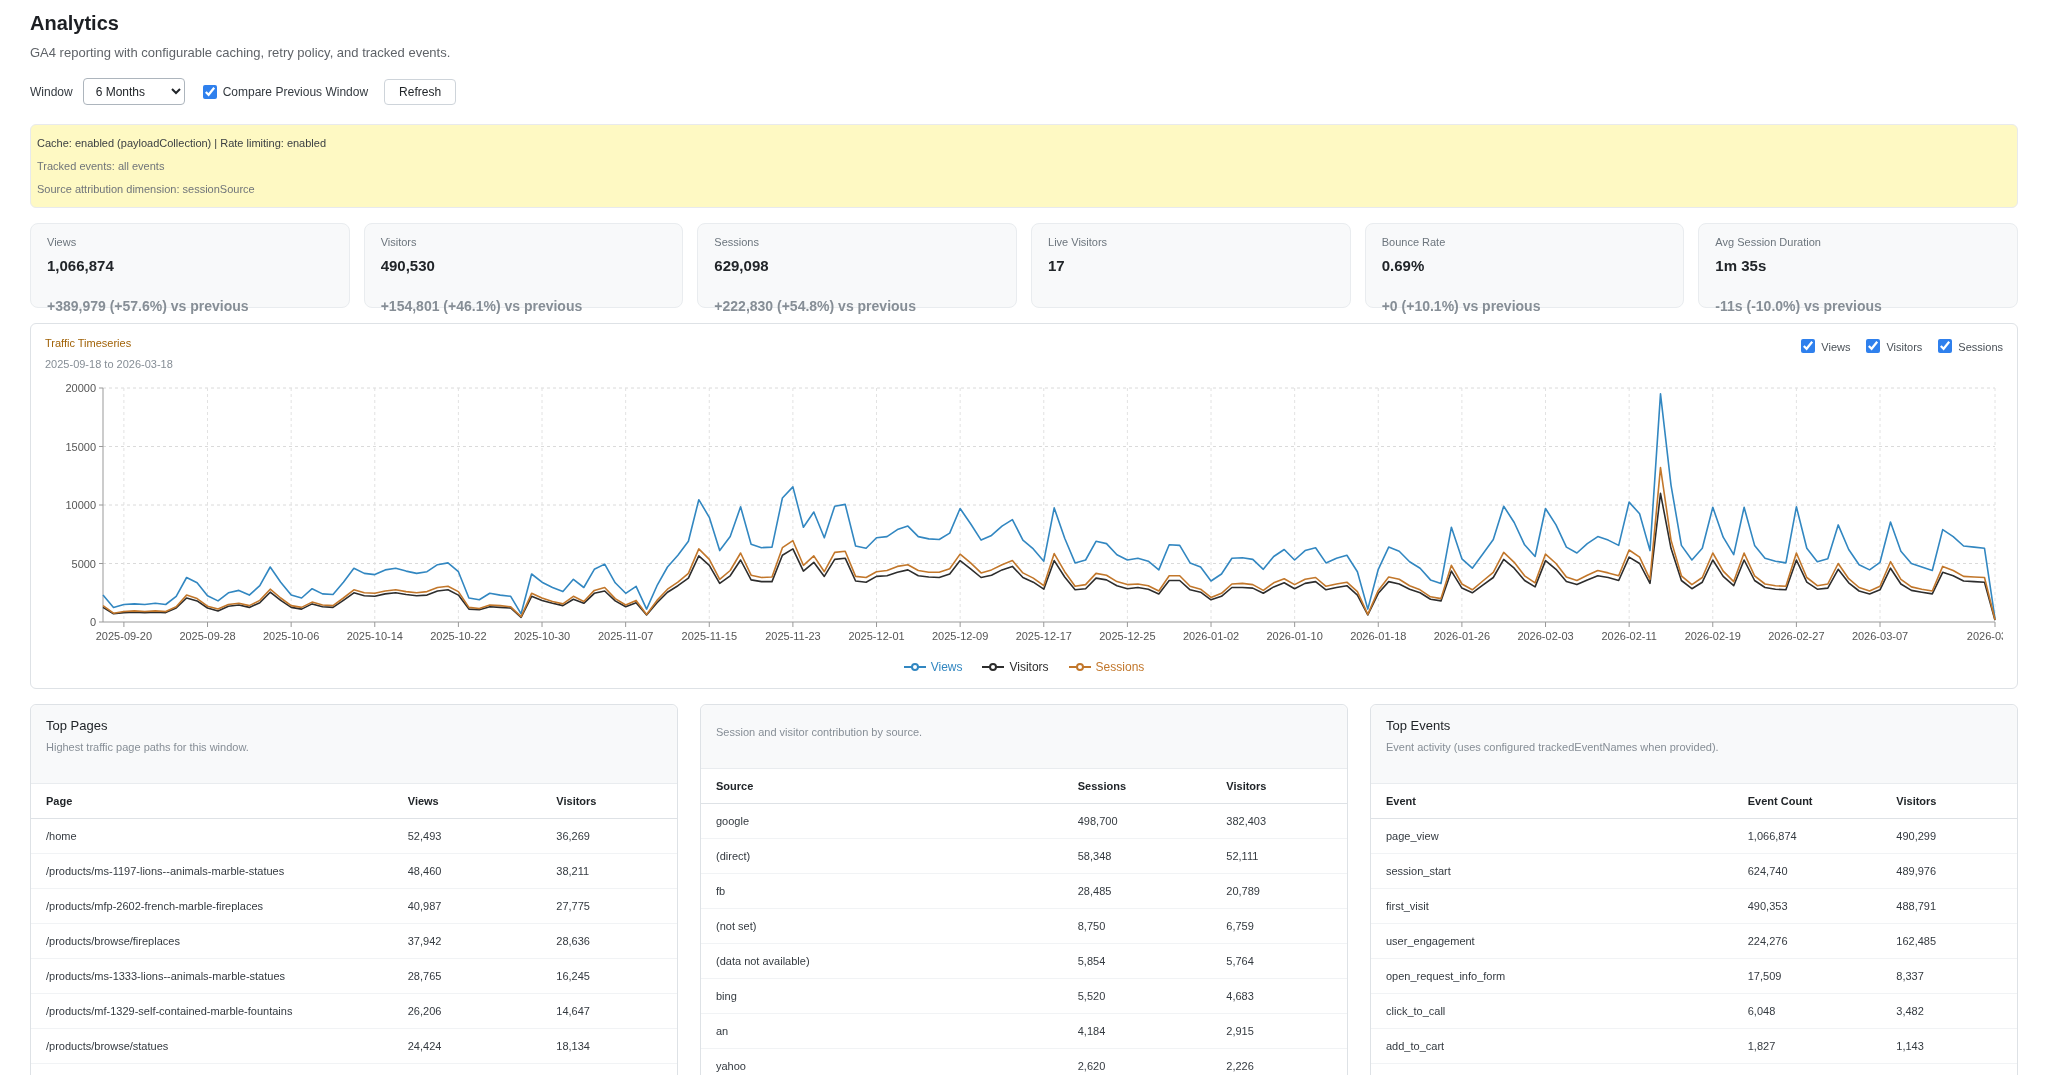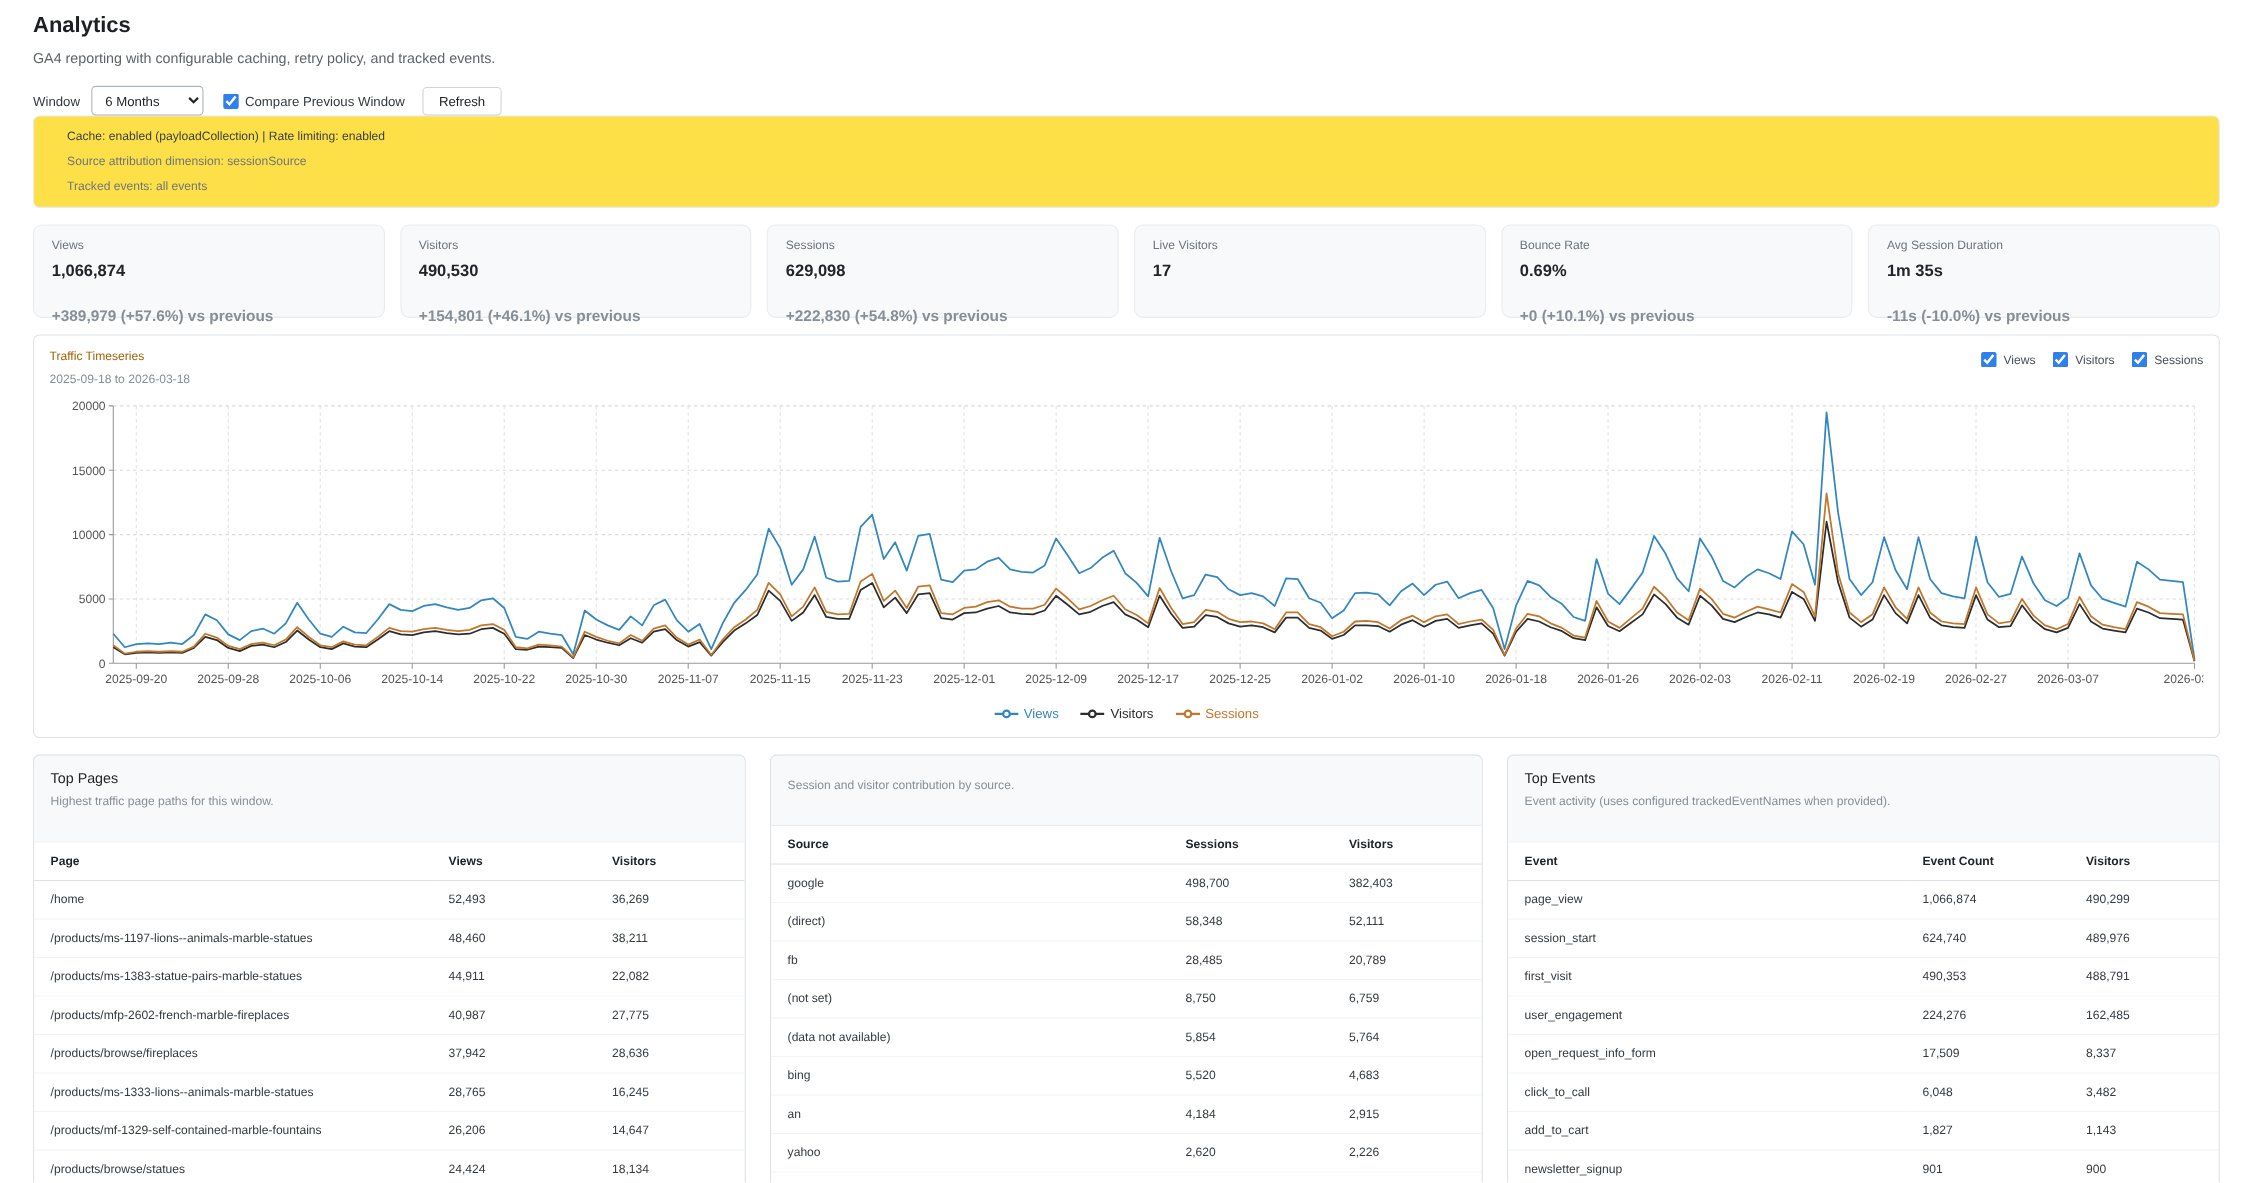--- a/index.html
+++ b/index.html
@@ -26,22 +26,22 @@
   .chk { display:flex; align-items:flex-end; gap:6px; font-size:12px; color:#343a40; }
   input[type=checkbox]{ width:14px; height:14px; accent-color:#2f80ed; }
   .refresh-btn {
     font-size:12px; padding:5px 14px; margin-left:6px;
     border:1px solid #ced4da; border-radius:4px; background:#fff; color:#212529;
     cursor:pointer; font-family:"Liberation Sans", sans-serif;
   }
 
   
   .config-banner {
-    margin-top:0; background:#fde047; border:1px solid #e8eaed; border-radius:6px;
-    padding:12px 30px;
+    margin-top:19px; background:#fef9c3; border:1px solid #e8eaed; border-radius:6px;
+    padding:12px 6px;
   }
   .config-banner .line { font-size:11px; color:#3c4043; }
   .config-banner .line + .line { margin-top:11px; color:#70757a; }
 
   
   .stats { display:flex; gap:14px; margin-top:15px; }
   .stat-card {
     flex:1; background:#f8f9fa; border:1px solid #e9ecef; border-radius:8px;
     padding:12px 16px; height:85px;
   }
@@ -90,22 +90,22 @@
     </select>
     <span class="chk" style="margin-left:8px;">
       <input type="checkbox" id="cmp" checked="" style="">
       <label for="cmp">Compare Previous Window</label>
     </span>
     <button class="refresh-btn">Refresh</button>
   </div>
 
   <div class="config-banner">
     <div class="line">Cache: enabled (payloadCollection) | Rate limiting: enabled</div>
+    <div class="line">Tracked events: all events</div>
     <div class="line">Source attribution dimension: sessionSource</div>
-    <div class="line">Tracked events: all events</div>
   </div>
 
   <div class="stats" id="stats-row">
       <div class="stat-card">
         <div class="stat-label">Views</div>
         <div class="stat-value">1,066,874</div>
         <div class="stat-delta">+389,979 (+57.6%) vs previous</div>
       </div>
       <div class="stat-card">
         <div class="stat-label">Visitors</div>
@@ -295,25 +295,20 @@
               <td>/home</td>
               <td>52,493</td>
               <td>36,269</td>
             </tr>
             <tr>
               <td>/products/ms-1197-lions--animals-marble-statues</td>
               <td>48,460</td>
               <td>38,211</td>
             </tr>
             <tr>
-              <td>/products/ms-1383-statue-pairs-marble-statues</td>
-              <td>44,911</td>
-              <td>22,082</td>
-            </tr>
-            <tr>
               <td>/products/mfp-2602-french-marble-fireplaces</td>
               <td>40,987</td>
               <td>27,775</td>
             </tr>
             <tr>
               <td>/products/browse/fireplaces</td>
               <td>37,942</td>
               <td>28,636</td>
             </tr>
             <tr>

